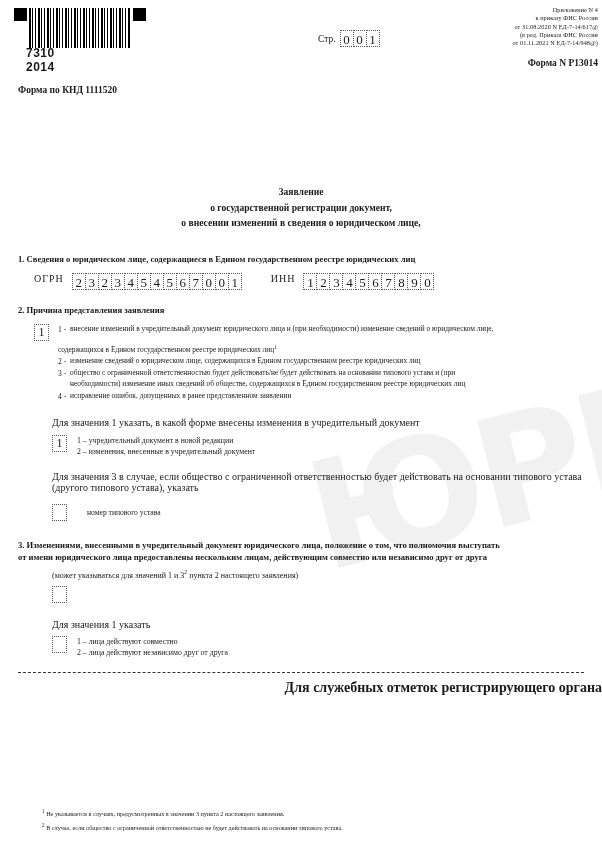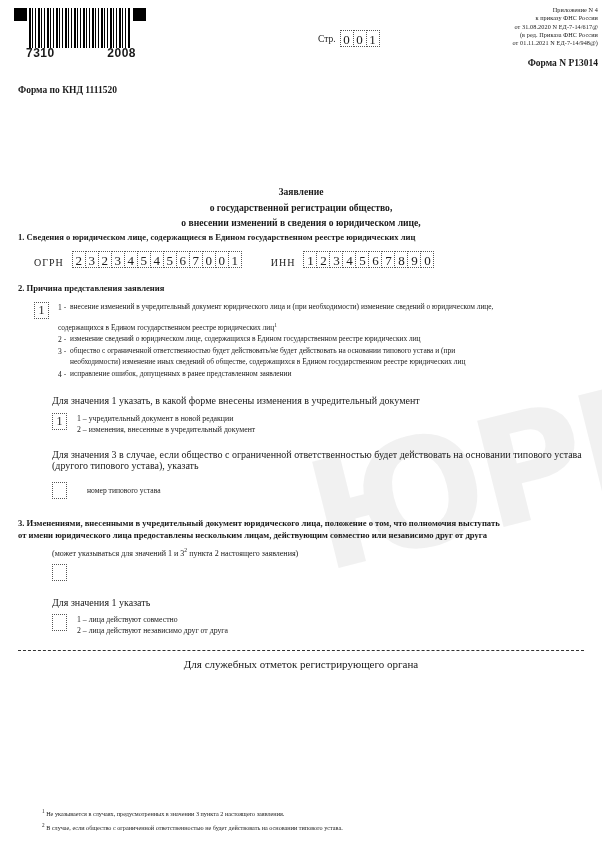--- a/index.html
+++ b/index.html
@@ -67,26 +67,26 @@
     flex: 1;
     margin: 0 2px;
     background:
       repeating-linear-gradient(to right,
         #000 0px, #000 1.6px, #fff 1.6px, #fff 3px,
         #000 3px, #000 4.2px, #fff 4.2px, #fff 6.4px,
         #000 6.4px, #000 7.2px, #fff 7.2px, #fff 9px);
   }
   .barcode-digits {
     display: flex;
-    justify-content: space-between;
     font-family: "Liberation Sans", sans-serif;
     font-size: 12px;
     font-weight: 700;
     letter-spacing: 0.5px;
     margin: -2px 10px 0 12px;
+    flex-direction: column;
   }
   .page-num-block {
     position: absolute;
     left: 318px;
     top: 30px;
     display: flex;
     align-items: center;
     gap: 4px;
   }
   .page-num-label {
@@ -141,25 +141,25 @@
   }
 
   
   .sec-title {
     font-weight: 700;
     font-size: 8.6px;
     line-height: 12px;
     margin-left: 18px;
     margin-right: 14px;
   }
-  .sec1 { }
+  .sec1 { margin-top: 22px; }
 
   .id-row {
     display: flex;
-    align-items: flex-end;
+    align-items: flex-start;
     margin-top: 8px;
     margin-left: 34px;
   }
   .id-label {
     font-size: 10px;
     letter-spacing: 1px;
     margin-right: 8px;
   }
   .id-label.inn { margin-left: 30px; }
 
@@ -240,23 +240,23 @@
   .num-ustav .lbl {
     font-size: 7.6px;
     margin-left: 20px;
   }
 
   .divider {
     border-top: 1px dashed #333;
     margin: 14px 18px 0 18px;
   }
   .service-note {
-    text-align: center;
-    font-weight: 400;
-    font-size: 11px;
+    text-align: right;
+    font-weight: 700;
+    font-size: 14px;
     margin-top: 7px;
   }
 
   .footnotes {
     position: absolute;
     left: 42px;
     right: 20px;
     top: 806px;
     font-size: 6.2px;
     line-height: 11px;
@@ -277,21 +277,21 @@
     <div class="header">
 
       <div class="barcode-wrap">
         <div class="barcode-row">
           <div class="corner-sq"></div>
           <div class="bars"></div>
           <div class="corner-sq"></div>
         </div>
         <div class="barcode-digits">
           <span>7310</span>
-          <span>2008</span>
+          <span>2014</span>
         </div>
       </div>
 
       <div class="page-num-block">
         <span class="page-num-label">Стр.</span>
         <span class="cells">
           <span class="cell big">0</span>
           <span class="cell big">0</span>
           <span class="cell big">1</span>
         </span>
@@ -304,21 +304,21 @@
         <div>(в ред. Приказа ФНС России</div>
         <div>от 01.11.2021 N ЕД-7-14/948@)</div>
       </div>
 
       <div class="hdr-form">Форма N Р13014</div>
       <div class="knd">Форма по КНД 1111520</div>
     </div>
 
     <div class="title">
       <div>Заявление</div>
-      <div>о государственной регистрации общество,</div>
+      <div>о государственной регистрации документ,</div>
       <div>о внесении изменений в сведения о юридическом лице,</div>
     </div>
 
     <div class="sec1">
       <div class="sec-title">1. Сведения о юридическом лице, содержащиеся в Едином государственном реестре юридических лиц</div>
 
       <div class="id-row">
         <span class="id-label">ОГРН</span>
         <span class="cells" id="ogrn-cells">
             <span class="cell big">2</span>

